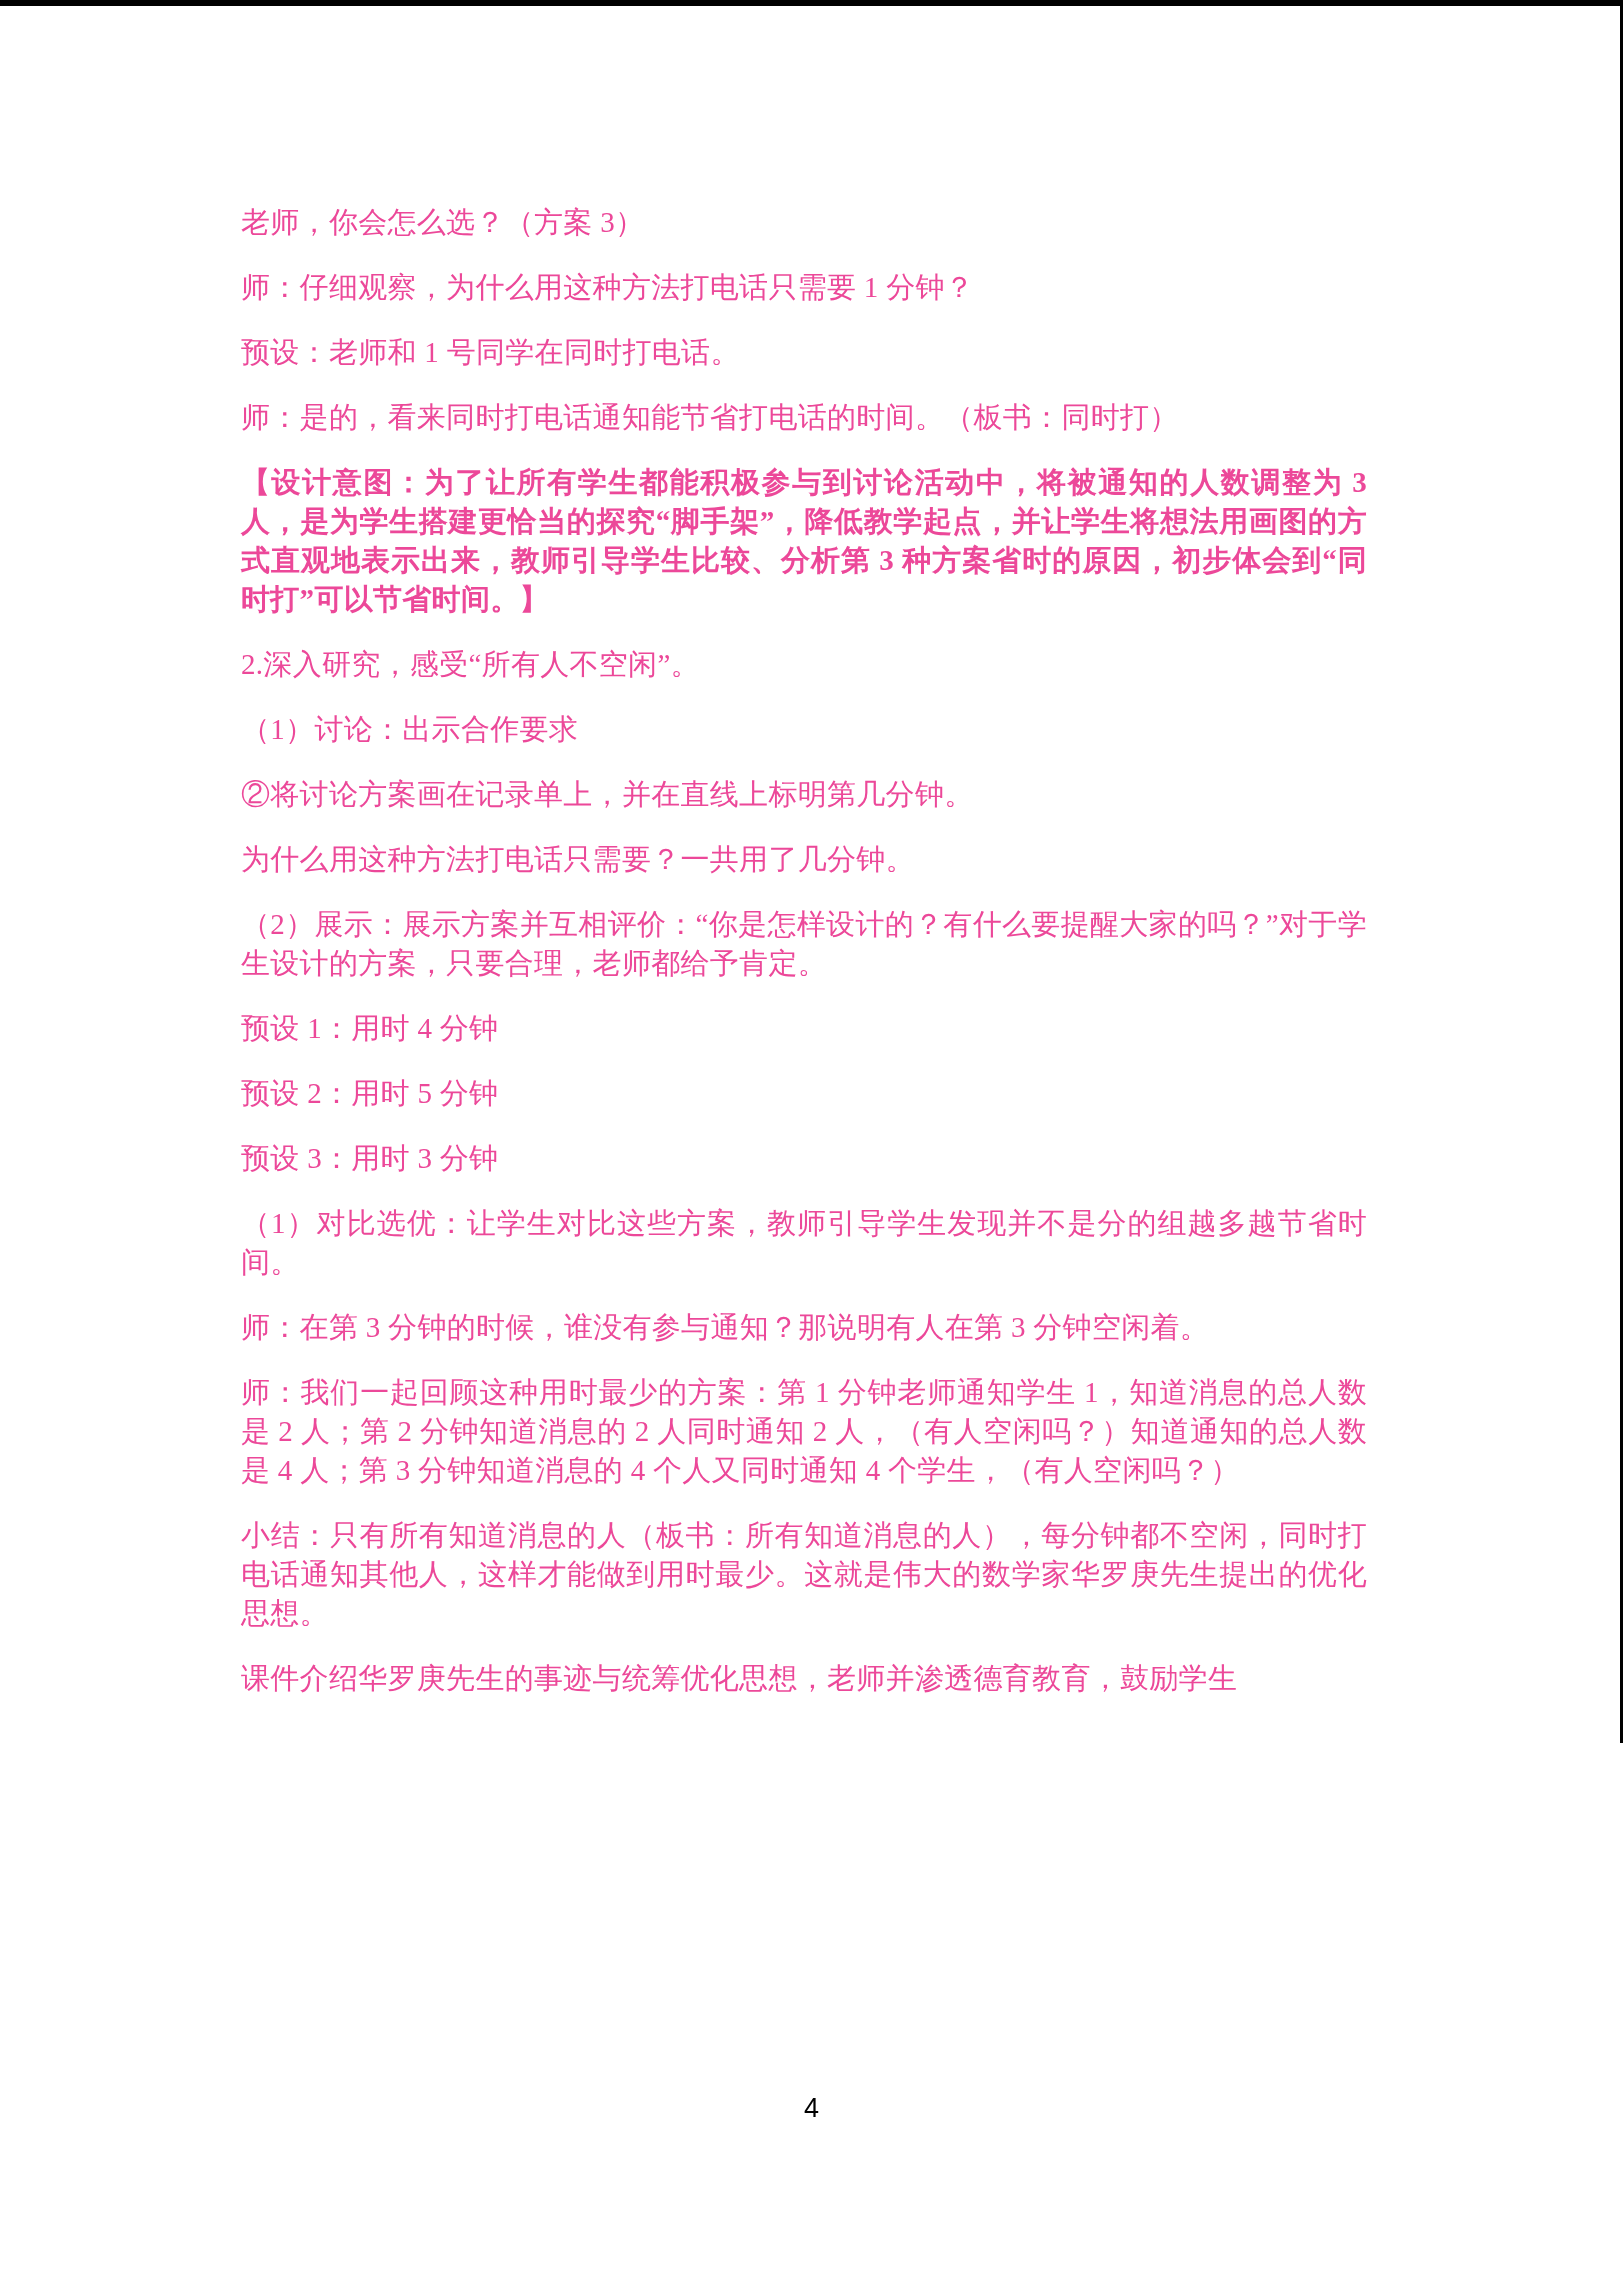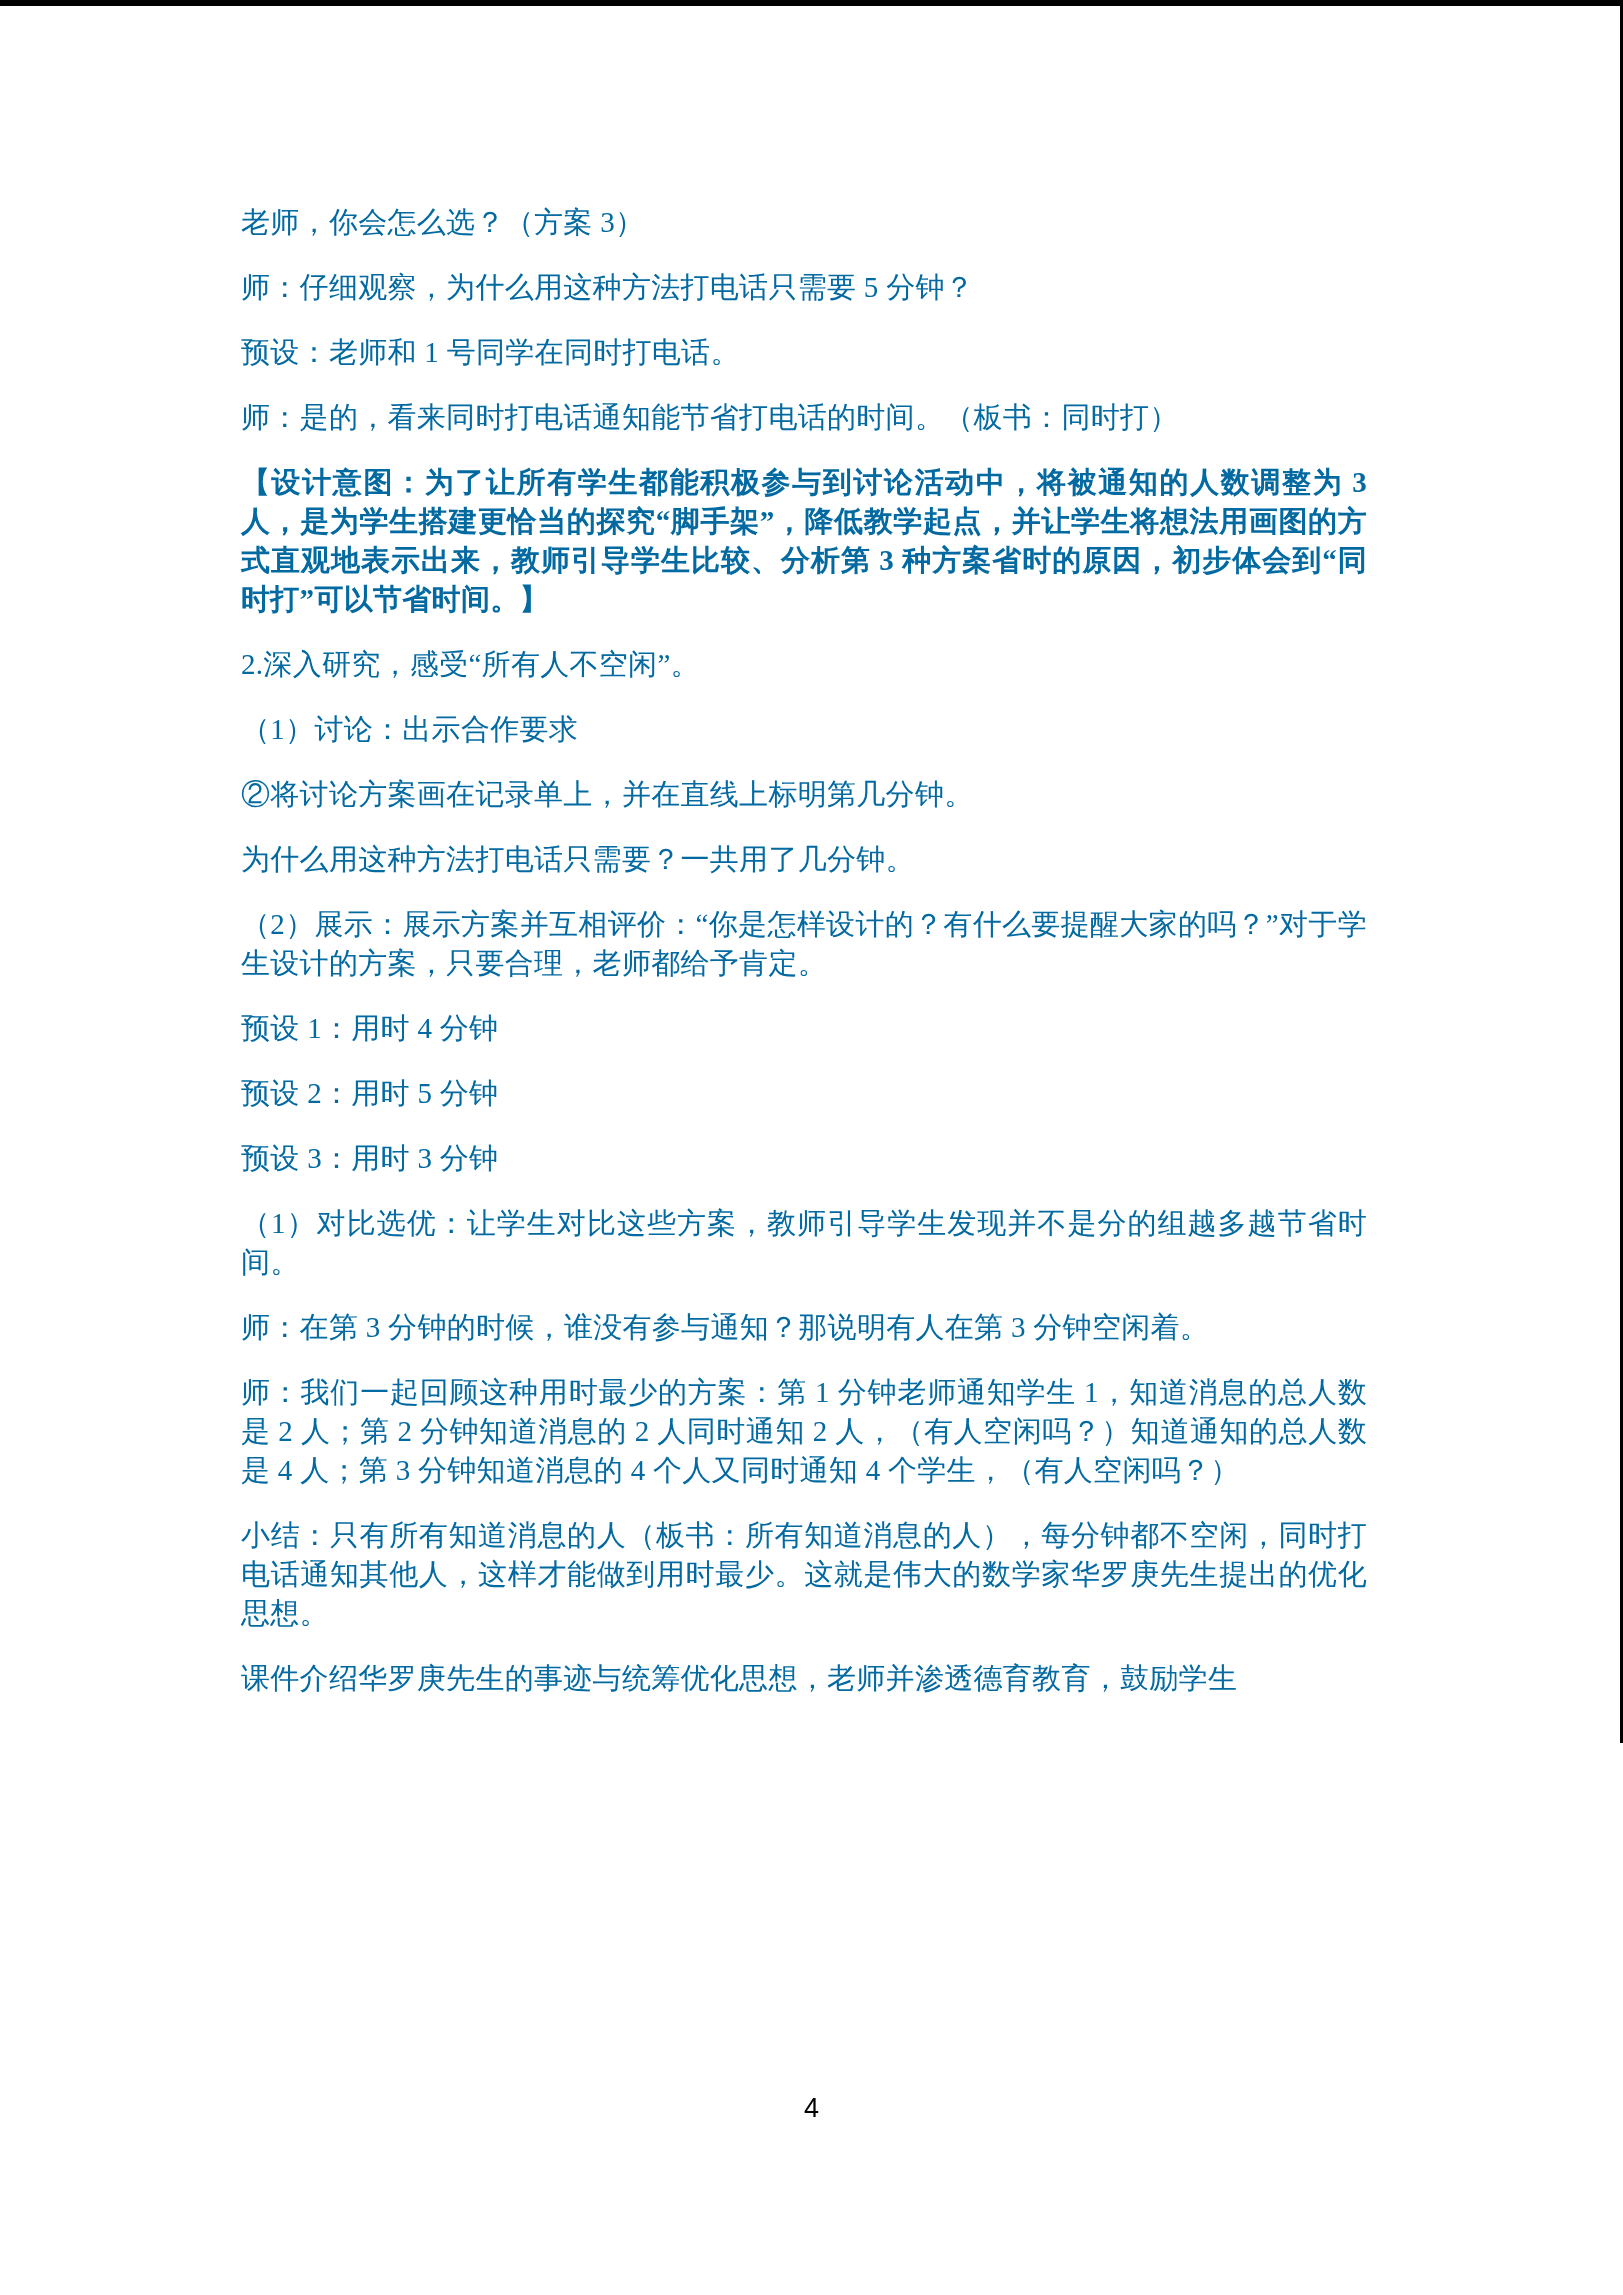--- a/index.html
+++ b/index.html
@@ -38,21 +38,21 @@
     top: 203px;
     width: 1126px;
   }
   .content p {
     margin: 0 0 26px 0;
     font-size: 29px;
     line-height: 39px;
     text-align: justify;
     text-justify: inter-ideograph;
     letter-spacing: 0.3px;
-    color: #0369a1;
+    color: #ec4899;
   }
   .content p.bold {
     font-weight: bold;
   }
   .page-number {
     position: absolute;
     top: 2092px;
     left: 0;
     width: 1623px;
     text-align: center;
@@ -63,21 +63,21 @@
   }
 </style>
 </head>
 <body>
 
 <div class="page">
   <div class="top-border"></div>
   <div class="right-border"></div>
   <div class="content">
       <p>老师，你会怎么选？（方案 3）</p>
-      <p>师：仔细观察，为什么用这种方法打电话只需要 5 分钟？</p>
+      <p>师：仔细观察，为什么用这种方法打电话只需要 1 分钟？</p>
       <p>预设：老师和 1 号同学在同时打电话。</p>
       <p>师：是的，看来同时打电话通知能节省打电话的时间。（板书：同时打）</p>
       <p class="bold">【设计意图：为了让所有学生都能积极参与到讨论活动中，将被通知的人数调整为 3 人，是为学生搭建更恰当的探究“脚手架”，降低教学起点，并让学生将想法用画图的方式直观地表示出来，教师引导学生比较、分析第 3 种方案省时的原因，初步体会到“同时打”可以节省时间。】</p>
       <p>2.深入研究，感受“所有人不空闲”。</p>
       <p>（1）讨论：出示合作要求</p>
       <p>②将讨论方案画在记录单上，并在直线上标明第几分钟。</p>
       <p>为什么用这种方法打电话只需要？一共用了几分钟。</p>
       <p>（2）展示：展示方案并互相评价：“你是怎样设计的？有什么要提醒大家的吗？”对于学生设计的方案，只要合理，老师都给予肯定。</p>
       <p>预设 1：用时 4 分钟</p>
       <p>预设 2：用时 5 分钟</p>

